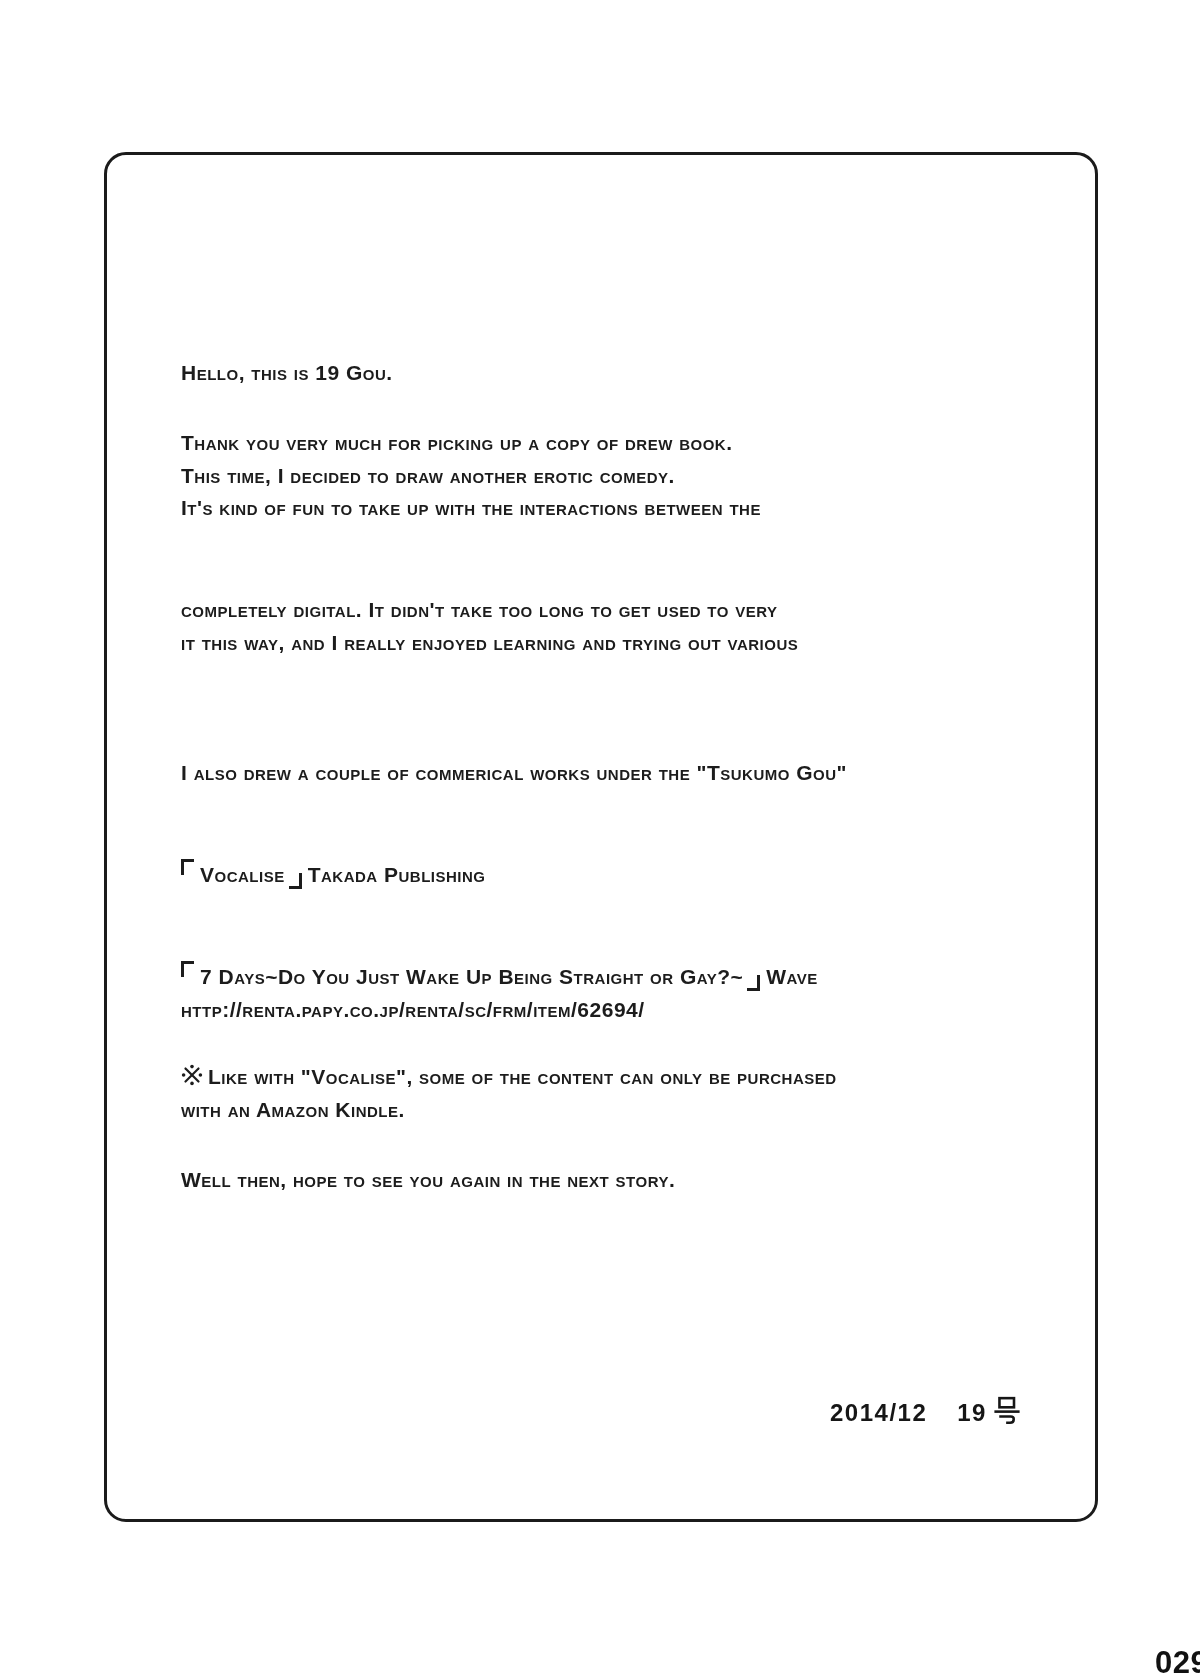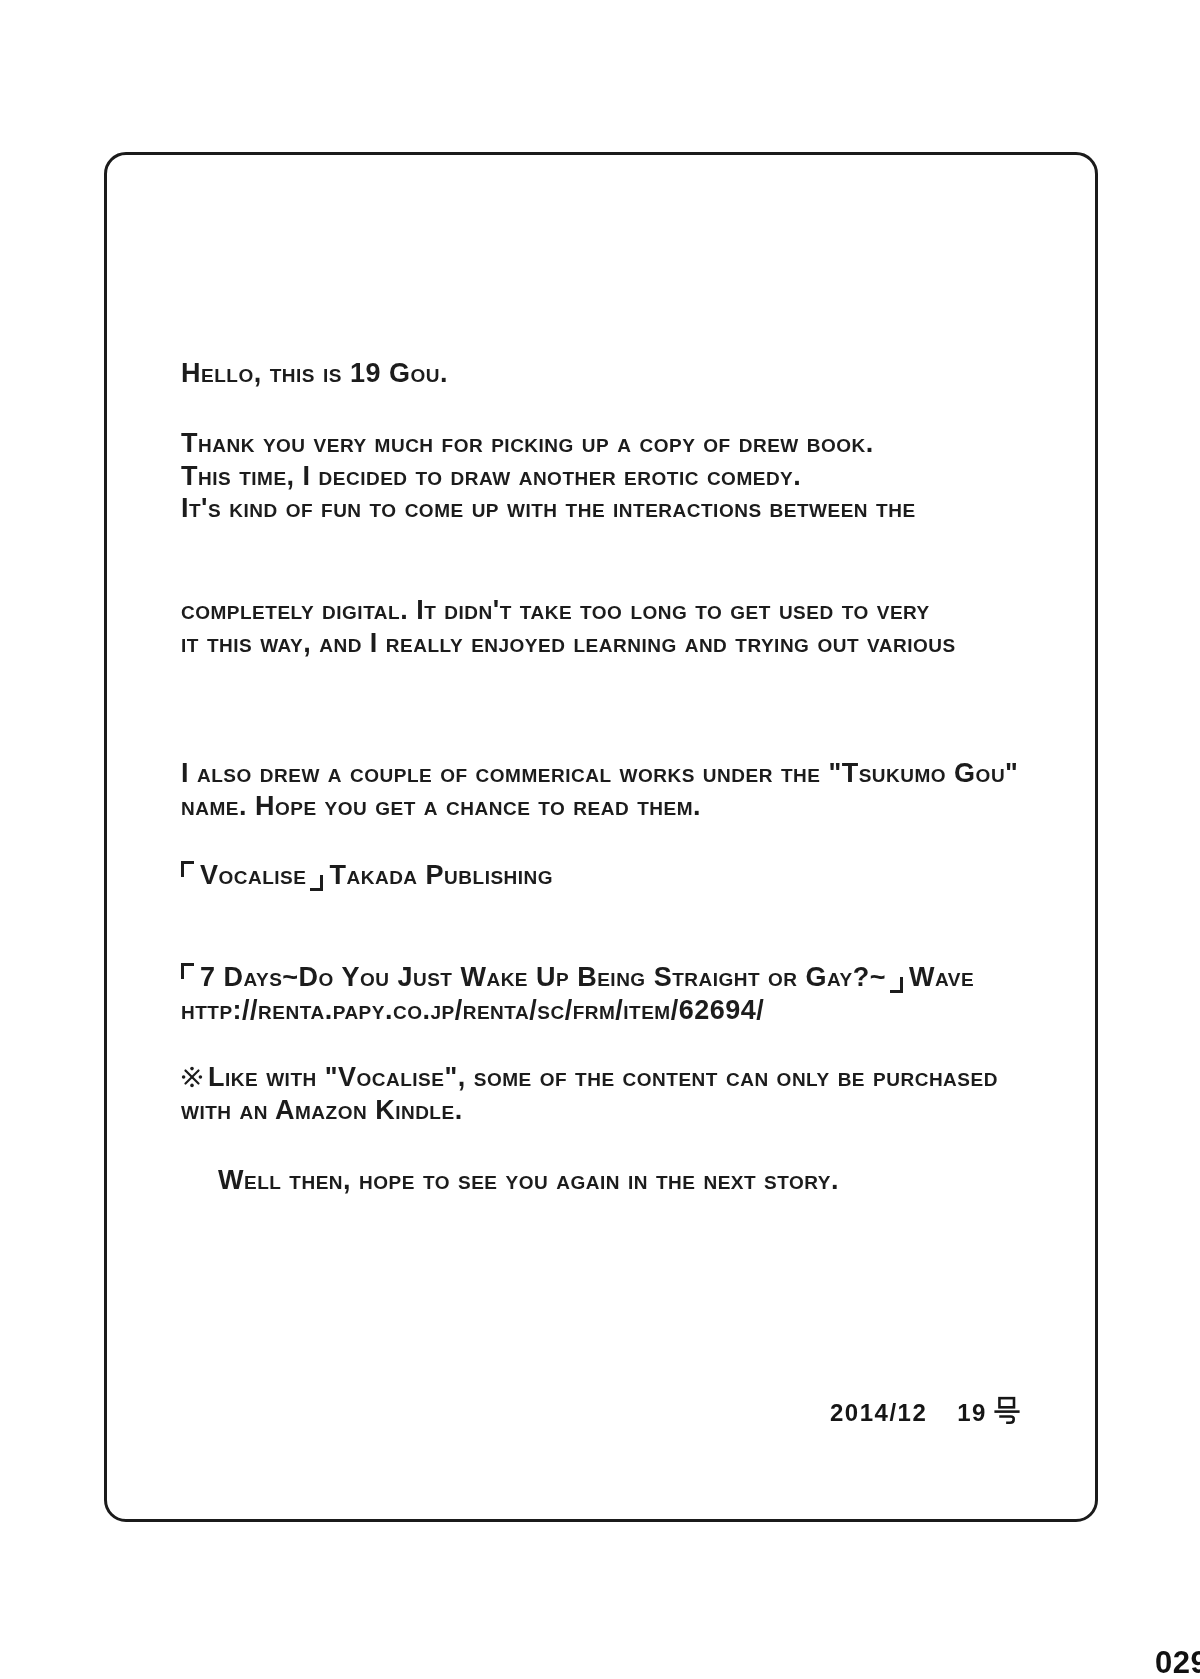--- a/index.html
+++ b/index.html
@@ -17,21 +17,21 @@
     border: 3px solid #1b1b1b;
     border-radius: 22px;
     background: #ffffff;
   }
   .comic {
     position: absolute;
     left: 181px;
     font-family: "Liberation Sans", sans-serif;
     font-variant: small-caps;
     font-weight: 700;
-    font-size: 27px;
+    font-size: 21px;
     line-height: 32.5px;
     letter-spacing: 0.5px;
     color: #1c1c1c;
     white-space: nowrap;
   }
   .comic .line { white-space: nowrap; }
   
   .cjk-open {
     display: inline-block;
     width: 10px; height: 13px;
@@ -79,31 +79,30 @@
 
 <div class="frame"></div>
 
 <div class="comic" style="top:357px;">
   <div class="line">Hello, this is 19 Gou.</div>
 </div>
 
 <div class="comic" style="top:427px;">
   <div class="line">Thank you very much for picking up a copy of drew book.</div>
   <div class="line">This time, I decided to draw another erotic comedy.</div>
-  <div class="line">It's kind of fun to come up with the interactions between the</div>
+  <div class="line">It's kind of fun to take up with the interactions between the</div>
 </div>
 
 <div class="comic" style="top:594px;">
   <div class="line">completely digital. It didn't take too long to get used to very</div>
   <div class="line">it this way, and I really enjoyed learning and trying out various</div>
 </div>
 
 <div class="comic" style="top:757px;">
   <div class="line">I also drew a couple of commerical works under the "Tsukumo Gou"</div>
-  <div class="line">name. Hope you get a chance to read them.</div>
 </div>
 
 <div class="comic" style="top:859px;">
   <div class="line">
     <span class="cjk-open"></span><span>Vocalise</span><span class="cjk-close"></span><span>Takada Publishing</span>
   </div>
 </div>
 
 <div class="comic" style="top:961px;">
   <div class="line">
@@ -123,21 +122,21 @@
         <circle cx="11" cy="2.6" r="1.8"></circle>
         <circle cx="11" cy="19.4" r="1.8"></circle>
         <circle cx="2.6" cy="11" r="1.8"></circle>
         <circle cx="19.4" cy="11" r="1.8"></circle>
       </g>
     </svg><span>Like with "Vocalise", some of the content can only be purchased</span>
   </div>
   <div class="line">with an Amazon Kindle.</div>
 </div>
 
-<div class="comic" style="top:1164px;margin-left:37px;">
+<div class="comic" style="top:1164px;">
   <div class="line">Well then, hope to see you again in the next story.</div>
 </div>
 
 <div class="signature">
   <span>2014/12</span><span class="issue">19</span><svg class="kanji-gou" width="26" height="28" viewBox="0 0 24 26">
     <g fill="none" stroke="#161616" stroke-width="2.4" stroke-linecap="square">
       <rect x="5" y="2" width="13.5" height="8.5"></rect>
       <line x1="1.5" y1="14.5" x2="22.5" y2="14.5"></line>
       <path d="M6 19 H15.5 Q18.2 19 18.2 21.2 V21.8 Q18.2 24.8 14.8 24.8 H12.4"></path>
     </g>

